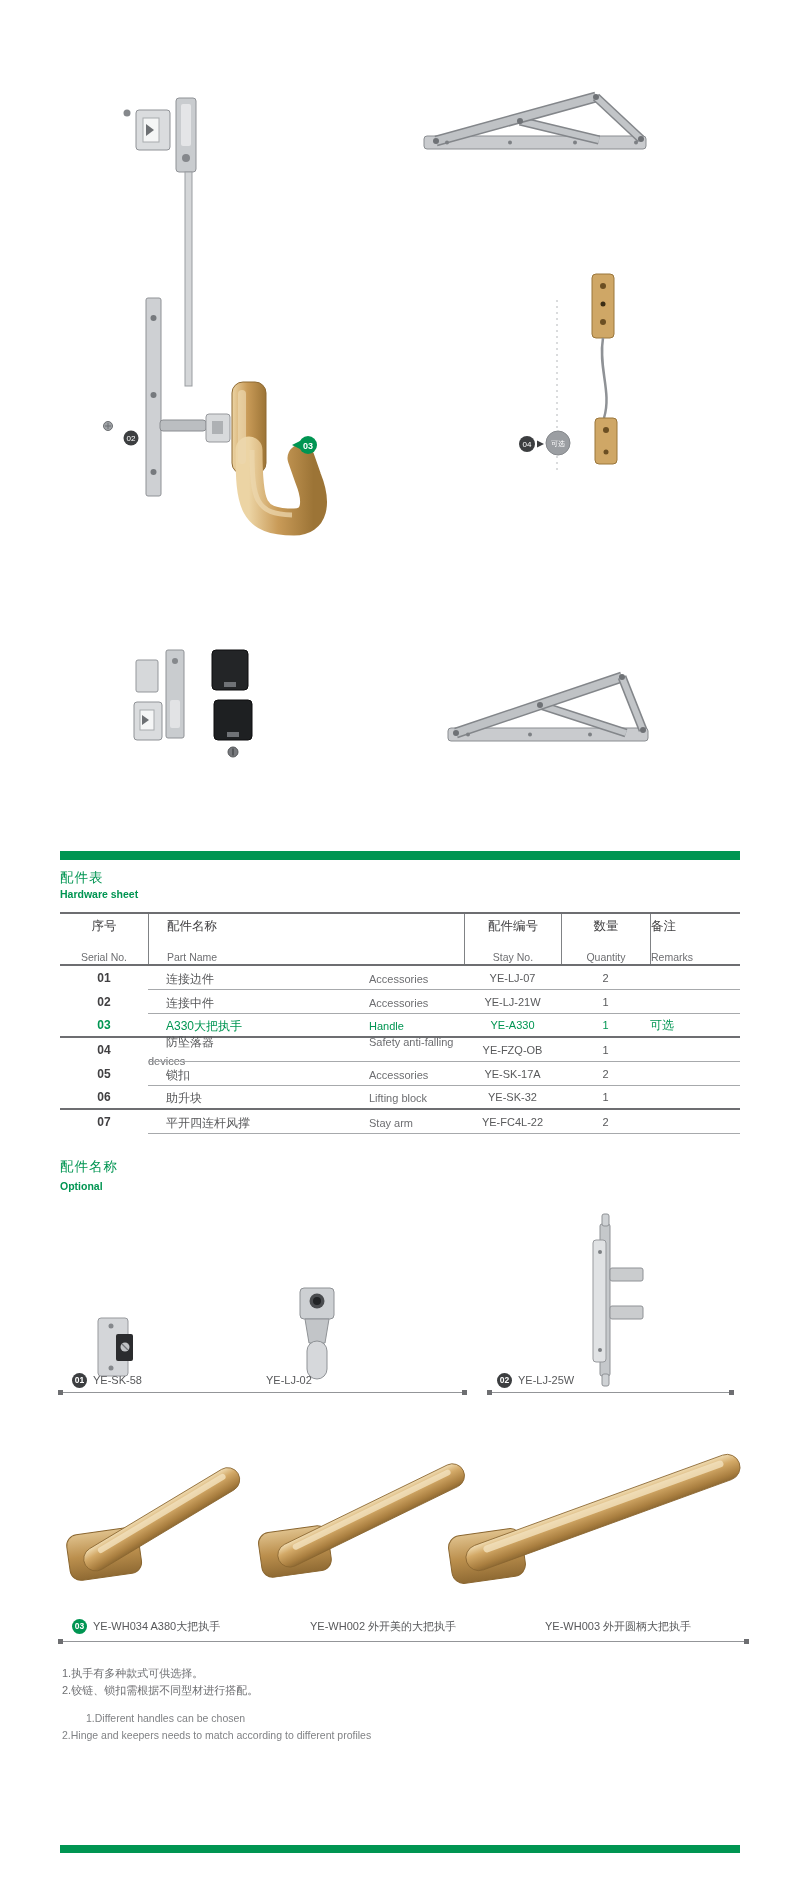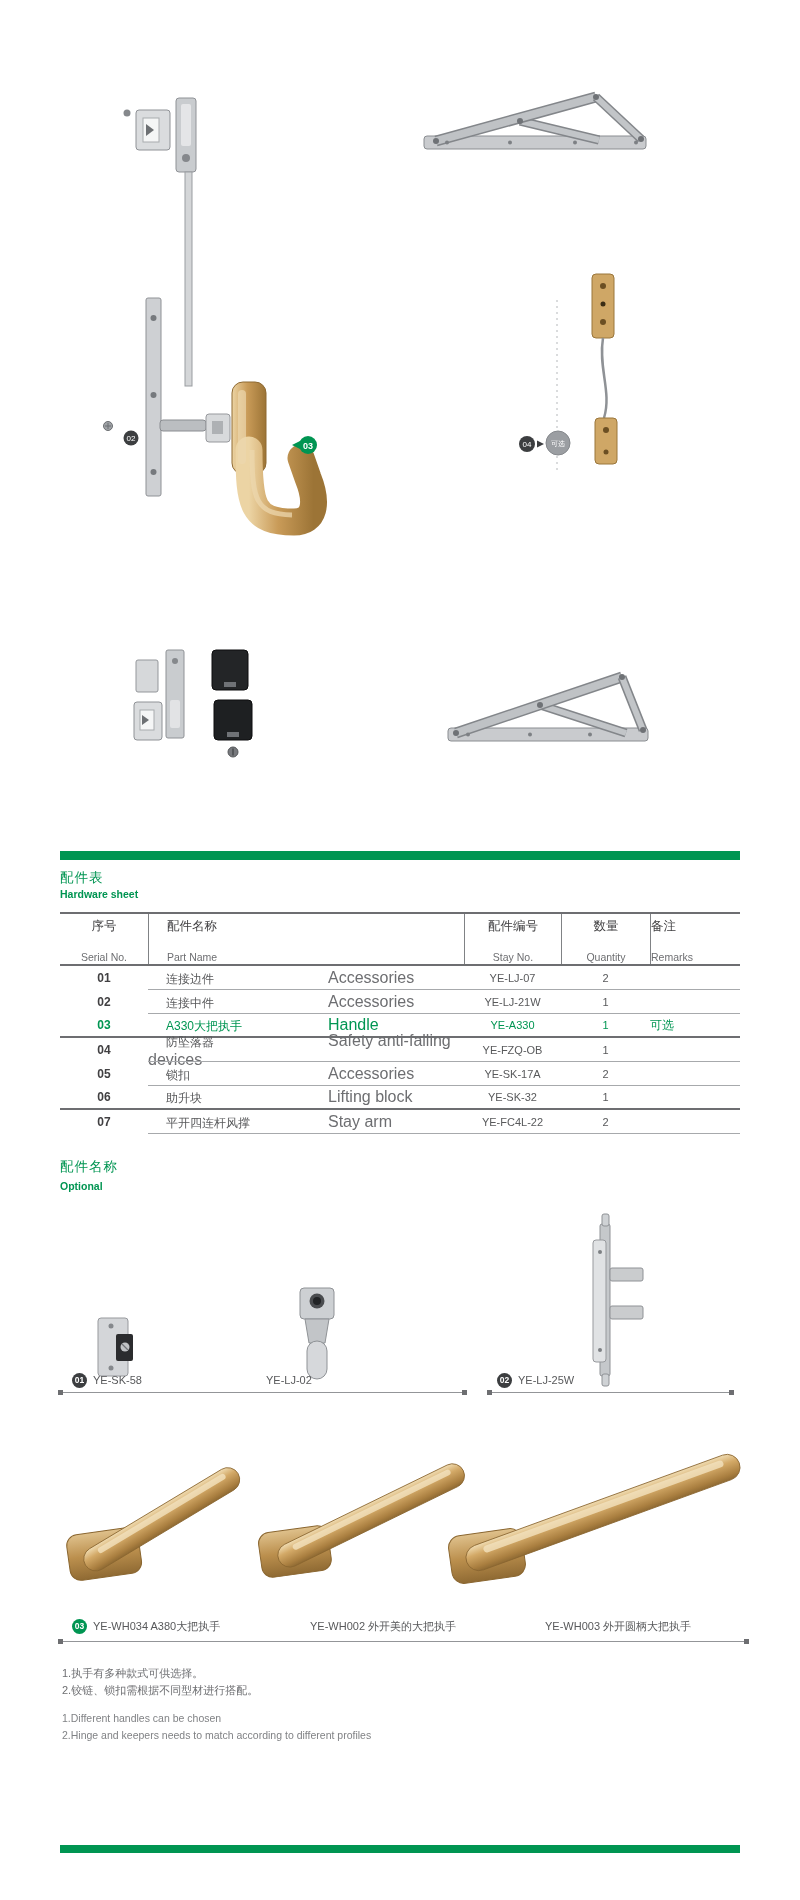--- a/index.html
+++ b/index.html
@@ -21,21 +21,21 @@
   .c4{width:89px;text-align:center;}
   .c5{width:90px;}
   .hcn{font-size:12.5px;color:#414042;}
   .hen{font-size:10.5px;color:#6d6e71;margin-top:16px;}
   .c2 .hcn,.c2 .hen{padding-left:18px;}
   .tbl-row{display:flex;height:24px;align-items:center;position:relative;box-sizing:border-box;}
   .sep-thin::after{content:"";position:absolute;left:88px;right:0;bottom:0;height:1px;background:#a7a9ac;}
   .sep-thick{border-bottom:2px solid #6d6e71;}
   .serial{font-size:12px;font-weight:bold;color:#414042;}
   .cellcn{display:inline-block;width:162px;padding-left:18px;font-size:12px;color:#58595b;box-sizing:content-box;}
-  .cellen{font-size:16px;color:#6d6e71;}
+  .cellen{font-size:11px;color:#6d6e71;margin-left:41px;}
   .cellpn,.cellqty{font-size:11px;color:#58595b;}
   .cellrm{font-size:12px;color:#58595b;}
   .tbl-row.green .serial,.tbl-row.green .cellcn,.tbl-row.green .cellen,
   .tbl-row.green .cellpn,.tbl-row.green .cellqty,.tbl-row.green .cellrm{color:#009552;}
   
   .fig-label{position:absolute;display:flex;align-items:center;gap:6px;font-size:11px;color:#58595b;height:16px;}
   .badge{display:inline-flex;align-items:center;justify-content:center;width:15px;height:15px;border-radius:50%;
          background:#3c3e40;color:#fff;font-size:8.5px;font-weight:bold;flex:0 0 15px;}
   .badge.green{background:#009552;}
   .dimline{position:absolute;height:1px;background:#939598;}
@@ -365,16 +365,16 @@
 <div class="fig-label" style="left:545px;top:1618px;">
   <span>YE-WH003  外开圆柄大把执手</span>
 </div>
 
 <div class="dimline" style="left:60px;top:1641px;width:688px;"></div>
 <div class="dimsq" style="left:58px;top:1639px;"></div>
 <div class="dimsq" style="left:744px;top:1639px;"></div>
 
 <div class="note-cn" style="top:1666px;">1.执手有多种款式可供选择。</div>
 <div class="note-cn" style="top:1683px;">2.铰链、锁扣需根据不同型材进行搭配。</div>
-<div class="note-en" style="top:1712px;">1.Different handles can be chosen</div>
+<div class="note-en" style="top:1712px;margin-left:24px;">1.Different handles can be chosen</div>
 <div class="note-en" style="top:1729px;">2.Hinge and keepers needs to match according to different profiles</div>
 
 <div class="green-bar" style="top:1845px;height:8px;"></div>
 
 </body></html>

